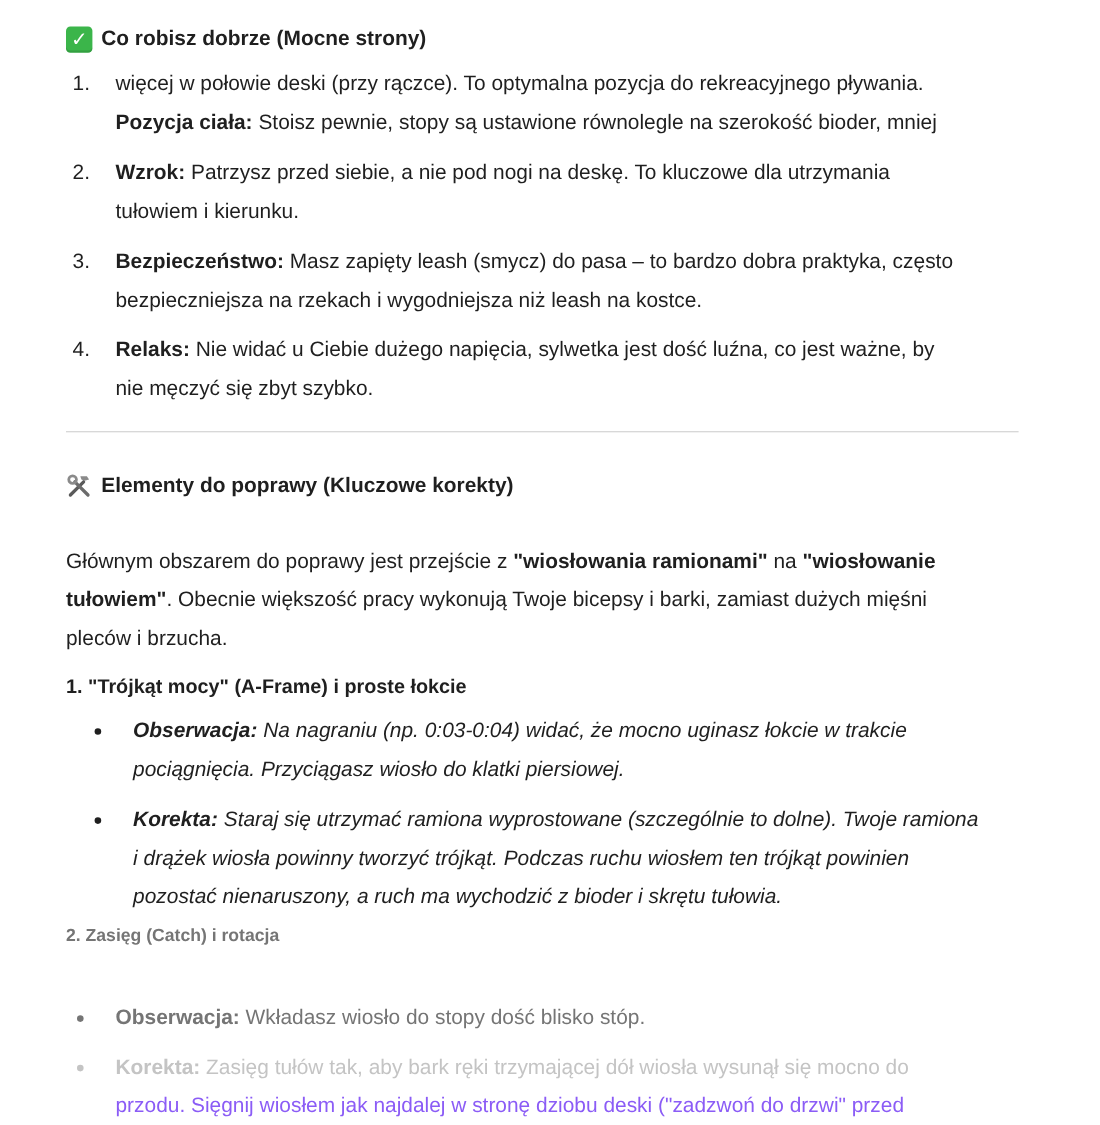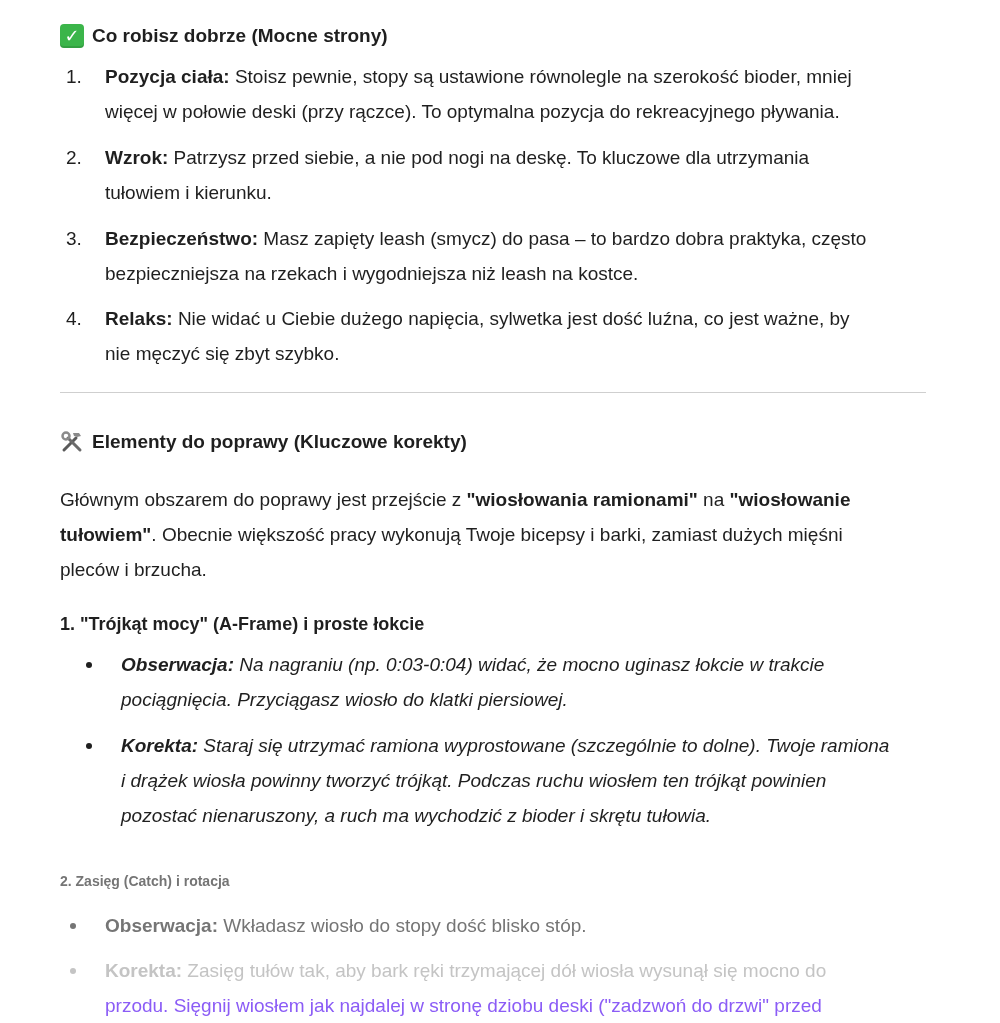--- a/index.html
+++ b/index.html
@@ -81,22 +81,22 @@
 <div class="content">
 
   <div class="h3" style="position:absolute; top:23px; left:0;">
     <span class="emoji check-icon">✓</span>
     <span>Co robisz dobrze (Mocne strony)</span>
   </div>
 
   <ol style="position:absolute; top:59px; left:0; width:880px;">
     <li class="item" style="height:81px;">
       <span class="marker">1.</span>
+      <div>więcej w połowie deski (przy rączce). To optymalna pozycja do rekreacyjnego pływania.</div>
       <div><b>Pozycja ciała:</b><span> Stoisz pewnie, stopy są ustawione równolegle na szerokość bioder, mniej</span></div>
-      <div>więcej w połowie deski (przy rączce). To optymalna pozycja do rekreacyjnego pływania.</div>
     </li>
     <li class="item" style="height:81px;">
       <span class="marker">2.</span>
       <div><b>Wzrok:</b><span> Patrzysz przed siebie, a nie pod nogi na deskę. To kluczowe dla utrzymania</span></div>
       <div>tułowiem i kierunku.</div>
     </li>
     <li class="item" style="height:80px;">
       <span class="marker">3.</span>
       <div><b>Bezpieczeństwo:</b><span> Masz zapięty leash (smycz) do pasa – to bardzo dobra praktyka, często</span></div>
       <div>bezpieczniejsza na rzekach i wygodniejsza niż leash na kostce.</div>
@@ -115,21 +115,21 @@
           <line x1="4" y1="20" x2="16" y2="8" stroke="#5a5a5a" stroke-width="3"></line>
           <path d="M13 3 L19 3 L21 6 L17 7 L14 6 Z" fill="#8a8a8a"></path>
           <line x1="20" y1="20" x2="8" y2="8" stroke="#6b6b6b" stroke-width="3"></line>
           <circle cx="6" cy="6" r="3.5" fill="none" stroke="#8a8a8a" stroke-width="2.5"></circle>
         </g>
       </svg>
     </span>
     <span>Elementy do poprawy (Kluczowe korekty)</span>
   </div>
 
-  <div style="position:absolute; top:482px; left:0; width:880px;">
+  <div style="position:absolute; top:493px; left:0; width:880px;">
     <p><span>Głównym obszarem do poprawy jest przejście z </span><b>"wiosłowania ramionami"</b><span> na </span><b>"wiosłowanie</b></p>
     <p><b>tułowiem"</b><span>. Obecnie większość pracy wykonują Twoje bicepsy i barki, zamiast dużych mięśni</span></p>
     <p><span>pleców i brzucha.</span></p>
   </div>
 
   <div class="h3" style="position:absolute; top:611px; left:0; font-size:18px;">
     <span>1. "Trójkąt mocy" (A-Frame) i proste łokcie</span>
   </div>
   <ul style="position:absolute; top:647px; left:16px; width:880px;font-style:italic;">
     <li class="item" style="height:81px;">
@@ -138,21 +138,21 @@
       <div>pociągnięcia. Przyciągasz wiosło do klatki piersiowej.</div>
     </li>
     <li class="item">
       <span class="bullet-marker"></span>
       <div><b>Korekta:</b><span> Staraj się utrzymać ramiona wyprostowane (szczególnie to dolne). Twoje ramiona</span></div>
       <div>i drążek wiosła powinny tworzyć trójkąt. Podczas ruchu wiosłem ten trójkąt powinien</div>
       <div>pozostać nienaruszony, a ruch ma wychodzić z bioder i skrętu tułowia.</div>
     </li>
   </ul>
 
-  <div class="h3 fade1" style="position:absolute; top:868px; left:0; font-size:14px;justify-content:flex-end;">
+  <div class="h3 fade1" style="position:absolute; top:838px; left:0; font-size:16px;justify-content:flex-end;">
     <span>2. Zasięg (Catch) i rotacja</span>
   </div>
   <ul style="position:absolute; top:908px; left:0; width:880px;">
     <li class="item fade1" style="height:45px;">
       <span class="bullet-marker"></span>
       <div><b>Obserwacja:</b><span> Wkładasz wiosło do stopy dość blisko stóp.</span></div>
     </li>
     <li class="item fade2">
       <span class="bullet-marker"></span>
       <div><b>Korekta:</b><span> Zasięg tułów tak, aby bark ręki trzymającej dół wiosła wysunął się mocno do</span></div>

